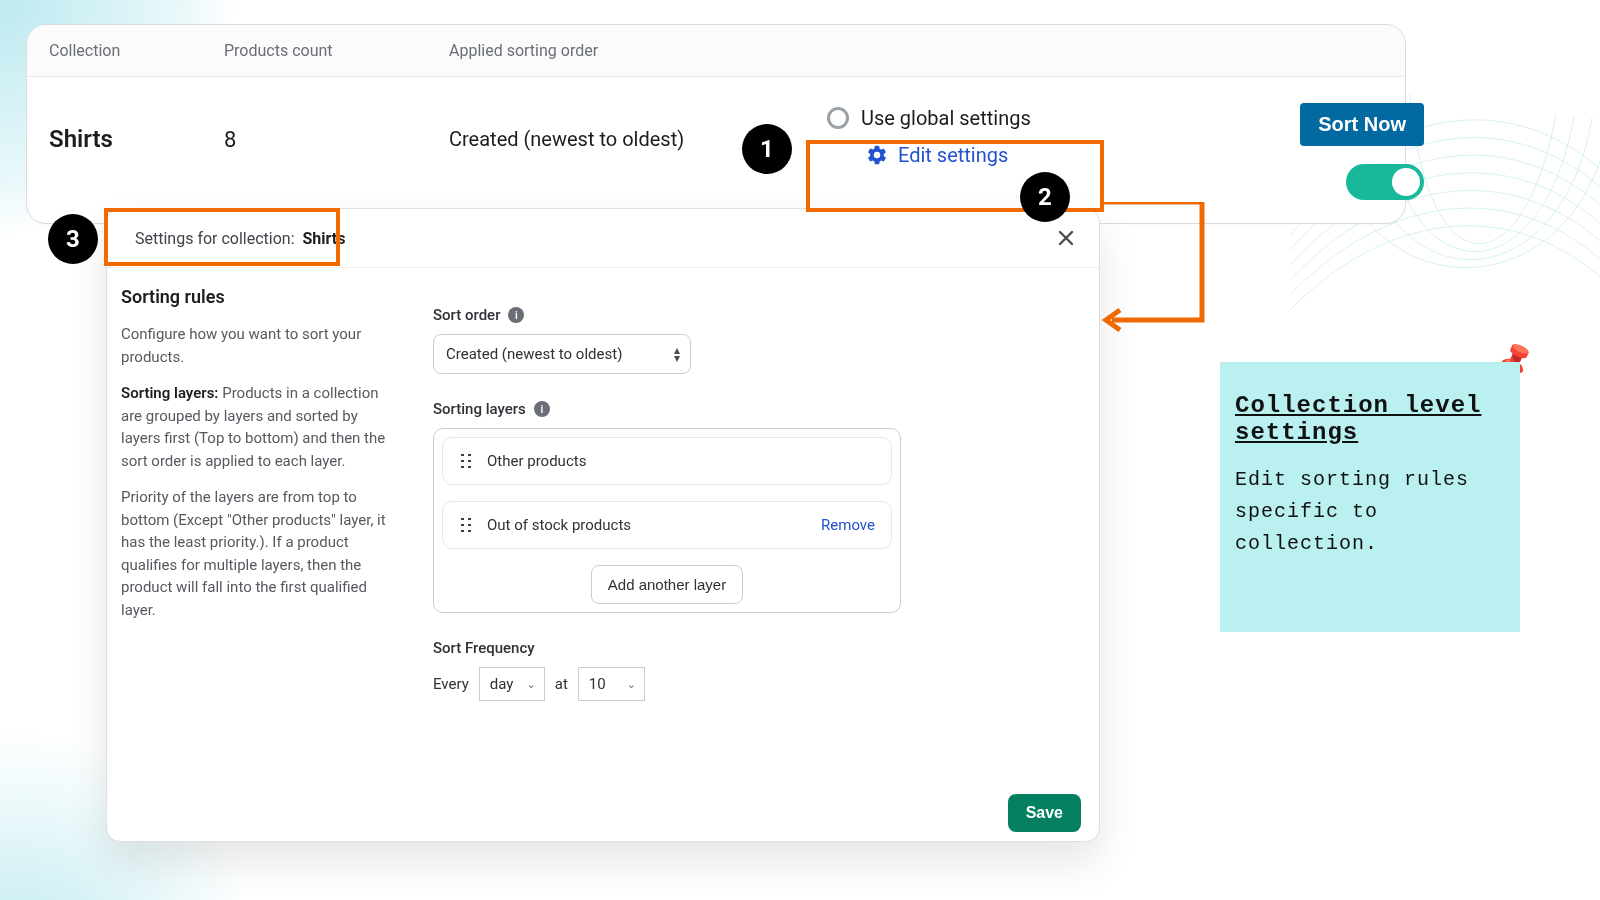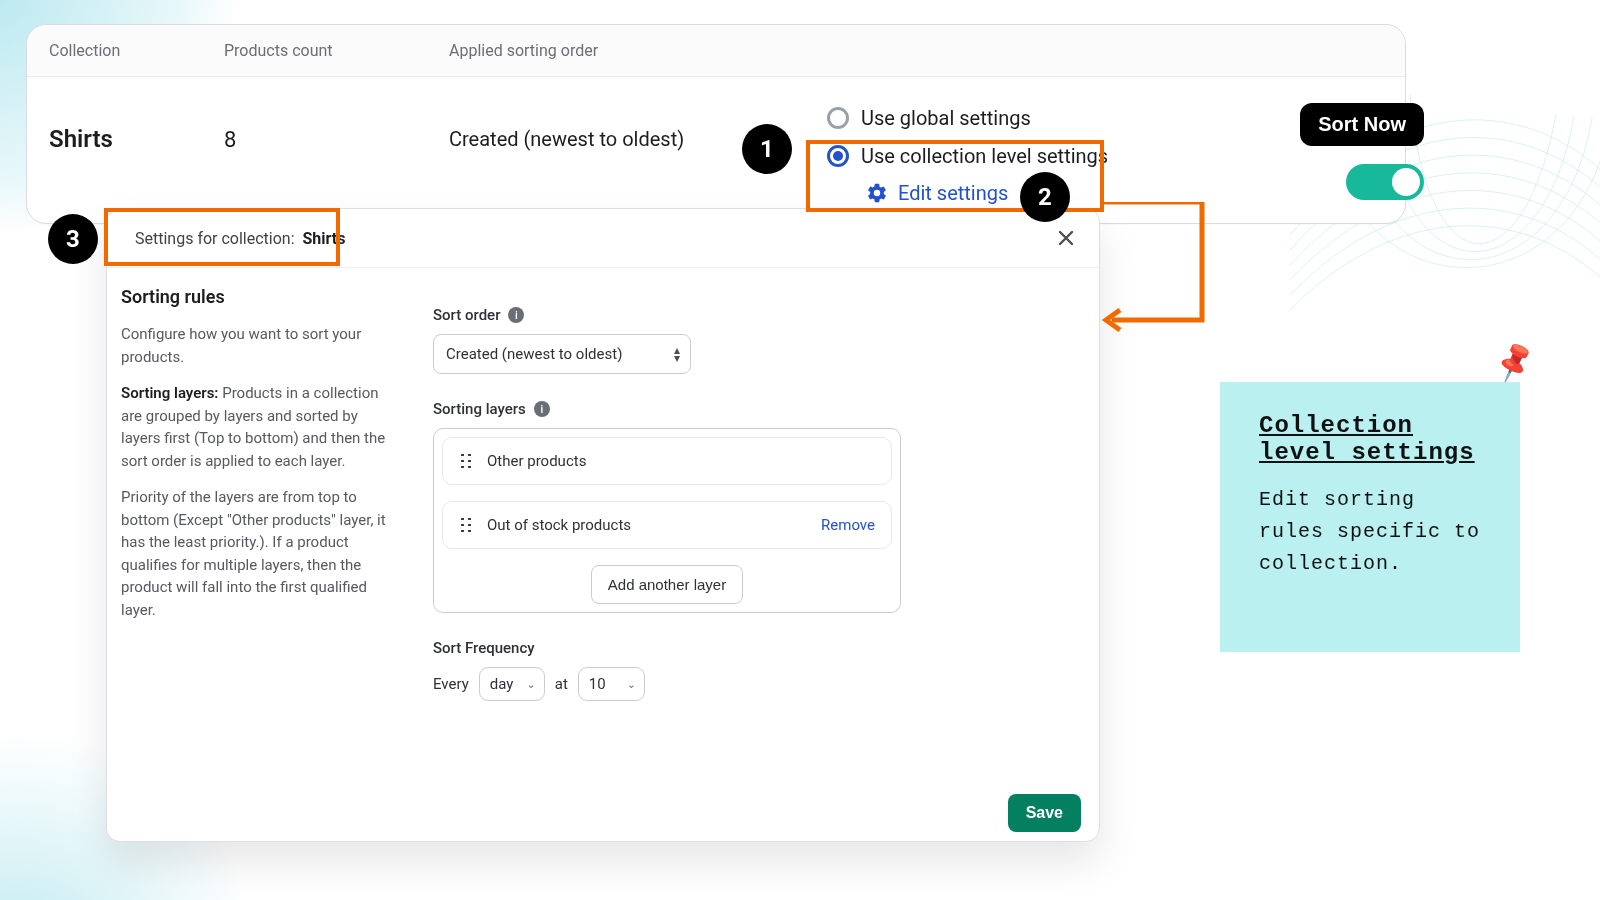--- a/index.html
+++ b/index.html
@@ -40,21 +40,21 @@
   .radio {
     width:22px; height:22px; border-radius:50%; border:3px solid #9aa0a8; display:inline-block;
   }
   .radio.selected { border-color:#2452cf; position:relative; }
   .radio.selected::after { content:""; position:absolute; inset:3px; border-radius:50%; background:#2452cf; }
   .edit-settings { display:flex; align-items:center; gap:10px; color:#2452cf; font-size:20px; margin-left:38px; cursor:pointer; padding:2px 4px; }
   .gear { width:22px; height:22px; }
 
   .actions { display:flex; flex-direction:column; align-items:flex-end; gap:18px; padding-top:8px; }
   .sort-now {
-    background:#000000; color:#fff; border:none; border-radius:12px;
+    background:#0369a1; color:#fff; border:none; border-radius:4px;
     padding:10px 18px; font-size:20px; font-weight:600; cursor:pointer;
   }
   .toggle {
     width:78px; height:36px; border-radius:20px; background:#18b89b; position:relative; cursor:pointer;
   }
   .toggle::after { content:""; position:absolute; right:4px; top:4px; width:28px; height:28px; border-radius:50%; background:#fff; }
 
   
   .dialog {
     position:absolute; left:106px; top:208px; width:994px; height:634px;
@@ -92,37 +92,37 @@
   }
   .layer .left { display:flex; align-items:center; gap:14px; }
   .grip { width:14px; height:18px; display:inline-block;
     background: radial-gradient(#3a3d42 1.5px, transparent 1.7px) 0 0/7px 6px; }
   .remove { color:#2452cf; font-size:15px; cursor:pointer; }
   .add-layer {
     display:block; margin:8px auto 0; border:1px solid #c9ccd1; border-radius:8px;
     padding:10px 16px; font-size:15px; background:#fff; color:#2e3136; cursor:pointer;
   }
   .freq-row { display:flex; align-items:center; gap:10px; font-size:15px; color:#2e3136; margin-top:4px; }
-  .mini-select { height:34px; border:1px solid #c9ccd1; border-radius:9px; padding:0 26px 0 10px; position:relative; display:flex; align-items:center; }
+  .mini-select { height:34px; border:1px solid #c9ccd1; border-radius:0; padding:0 26px 0 10px; position:relative; display:flex; align-items:center; }
   .mini-select .caret { position:absolute; right:8px; top:50%; transform:translateY(-50%); font-size:11px; color:#6a6e76; }
 
   .dlg-footer { height:62px; display:flex; align-items:center; justify-content:flex-end; padding:0 18px; }
   .save { background:#048060; color:#fff; border:none; border-radius:8px; padding:10px 18px; font-size:16px; font-weight:600; cursor:pointer; }
 
   
   .step { position:absolute; width:50px; height:50px; border-radius:50%; background:#000; color:#fff;
     display:flex; align-items:center; justify-content:center; font-size:24px; font-weight:700; z-index:30; }
   .outline { position:absolute; border:4px solid #f06a00; z-index:25; pointer-events:none; }
 
   
   .arrow-path { position:absolute; z-index:24; }
 
   
-  .note { position:absolute; right:80px; top:382px; width:300px; height:270px;
-    background:#baf0ef; padding:30px 39px 20px; }
+  .note { position:absolute; right:80px; top:362px; width:300px; height:270px;
+    background:#baf0ef; padding:30px 15px 20px; }
   .note h3 { font-family: "Courier New", monospace; font-size:24px; letter-spacing:1px; text-decoration:underline; color:#0f1113; margin-bottom:18px; }
   .note p { font-family: "Courier New", monospace; font-size:20px; color:#0f1113; letter-spacing:1px; line-height:1.6; }
   .pin { position:absolute; right:66px; top:344px; font-size:32px; transform:rotate(-20deg); }
 
 </style>
 </head>
 <body>
 
 <div class="bg-left"></div>
 <div class="bg-bottom"></div>
@@ -153,24 +153,20 @@
   <div class="row-body">
     <div class="coll-name">Shirts</div>
     <div class="coll-count">8</div>
     <div class="coll-sort">Created (newest to oldest)</div>
 
     <div class="settings-choice">
       <label class="radio-row">
         <span class="radio"></span>
         <span>Use global settings</span>
       </label>
-      <label class="radio-row">
-        <span class="radio selected"></span>
-        <span>Use collection level settings</span>
-      </label>
       <a class="edit-settings">
         <svg class="gear" viewBox="0 0 24 24">
           <path fill="#2452cf" d="M19.4 13a7.5 7.5 0 0 0 .07-1 7.5 7.5 0 0 0-.07-1l2.06-1.6a.5.5 0 0 0 .12-.64l-2-3.46a.5.5 0 0 0-.6-.22l-2.43 1a7.3 7.3 0 0 0-1.73-1l-.37-2.58A.5.5 0 0 0 14 2h-4a.5.5 0 0 0-.49.42L9.14 5a7.3 7.3 0 0 0-1.73 1l-2.43-1a.5.5 0 0 0-.6.22l-2 3.46a.5.5 0 0 0 .12.64L4.56 11a7.5 7.5 0 0 0 0 2L2.5 14.6a.5.5 0 0 0-.12.64l2 3.46a.5.5 0 0 0 .6.22l2.43-1a7.3 7.3 0 0 0 1.73 1l.37 2.58A.5.5 0 0 0 10 22h4a.5.5 0 0 0 .49-.42l.37-2.58a7.3 7.3 0 0 0 1.73-1l2.43 1a.5.5 0 0 0 .6-.22l2-3.46a.5.5 0 0 0-.12-.64ZM12 15.5A3.5 3.5 0 1 1 15.5 12 3.5 3.5 0 0 1 12 15.5Z"></path>
         </svg>
         <span>Edit settings</span>
       </a>
     </div>
 
     <div class="actions">
       <button class="sort-now">Sort Now</button>

